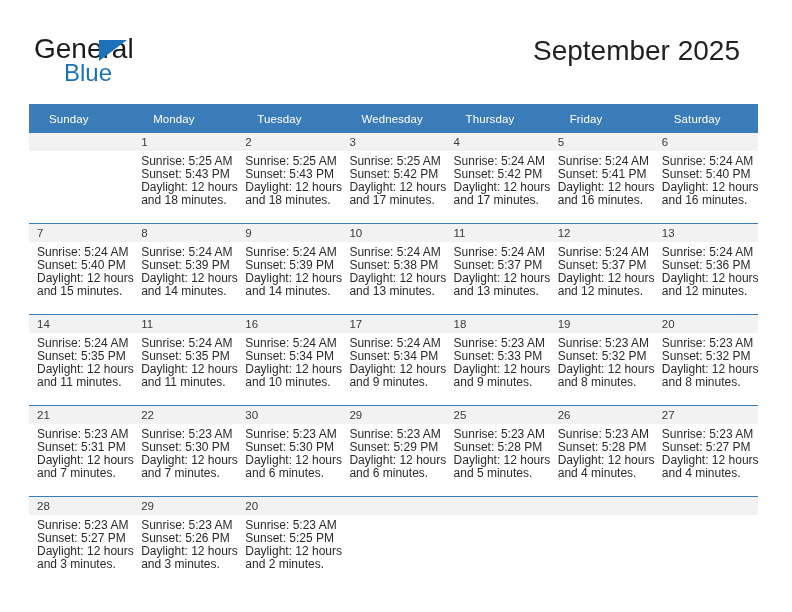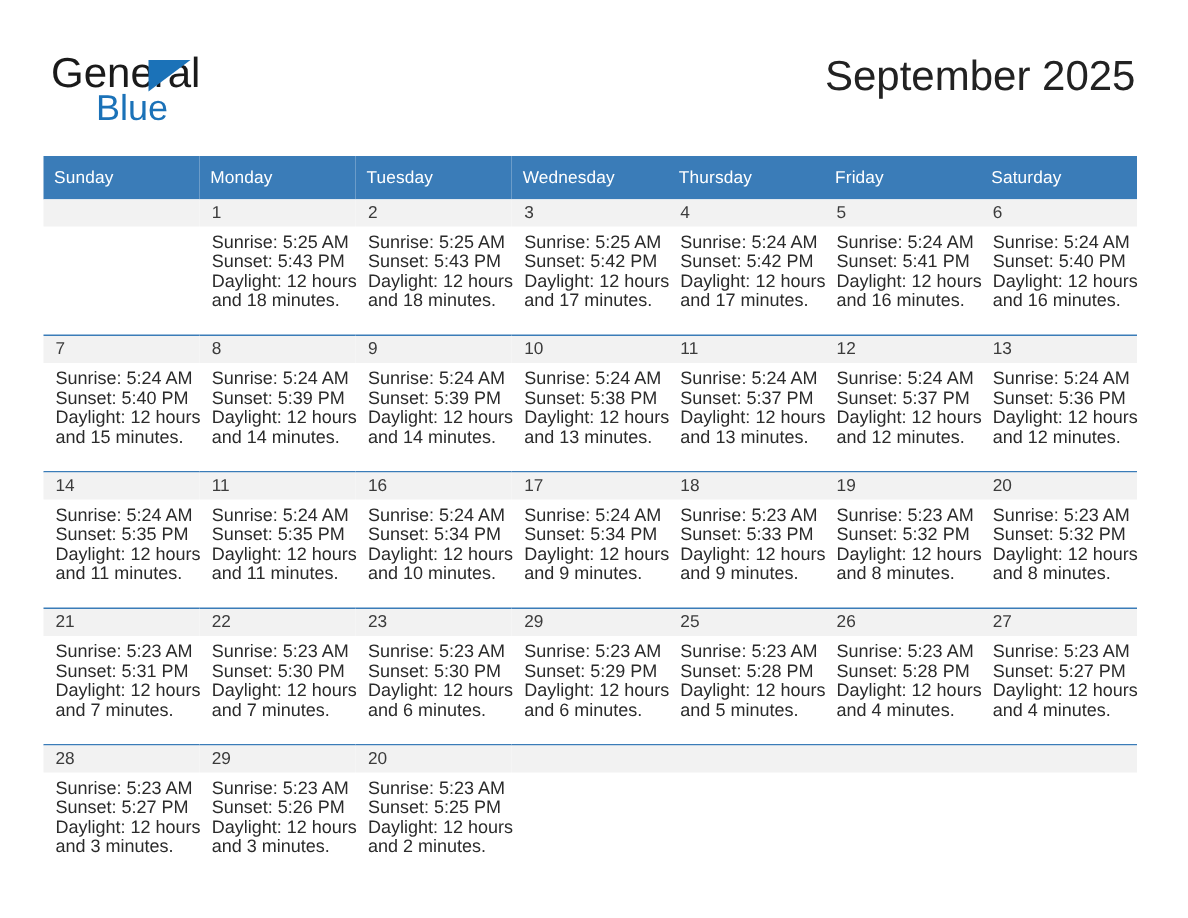--- a/index.html
+++ b/index.html
@@ -60,21 +60,21 @@
     left: 30px;
     top: 24px;
     font-size: 24px;
     line-height: 26px;
     color: #1b72b8;
     font-family: "Liberation Sans", sans-serif;
   }
 
   .title {
     position: absolute;
-    right: 35px;
+    right: 52px;
     top: 34px;
     font-size: 28px;
     line-height: 34px;
     color: #222222;
     text-align: right;
     font-family: "Liberation Sans", sans-serif;
     font-weight: normal;
     white-space: nowrap;
   }
   .subtitle {
@@ -101,21 +101,21 @@
     width: 729px;
   }
   table.cal col { width: 104.14px; }
 
   thead th {
     background: #3a7cb8;
     color: #ffffff;
     font-size: 11.5px;
     font-weight: normal;
     text-align: left;
-    padding: 5px 0 5px 7px;
+    padding: 5px 0 5px 20px;
     height: 19px;
     vertical-align: middle;
     border: 0;
     letter-spacing: 0.1px;
   }
 
   tbody td {
     vertical-align: top;
     padding: 0;
     border: 0;
@@ -444,21 +444,21 @@
                 <div class="cell-body">
                   <div>Sunrise: 5:23 AM</div>
                   <div>Sunset: 5:30 PM</div>
                   <div>Daylight: 12 hours</div>
                   <div>and 7 minutes.</div>
                 </div>
               </div>
             </td>
             <td>
               <div class="cell-inner">
-                <div class="daynum-band">23</div>
+                <div class="daynum-band">30</div>
                 <div class="cell-body">
                   <div>Sunrise: 5:23 AM</div>
                   <div>Sunset: 5:30 PM</div>
                   <div>Daylight: 12 hours</div>
                   <div>and 6 minutes.</div>
                 </div>
               </div>
             </td>
             <td>
               <div class="cell-inner">

